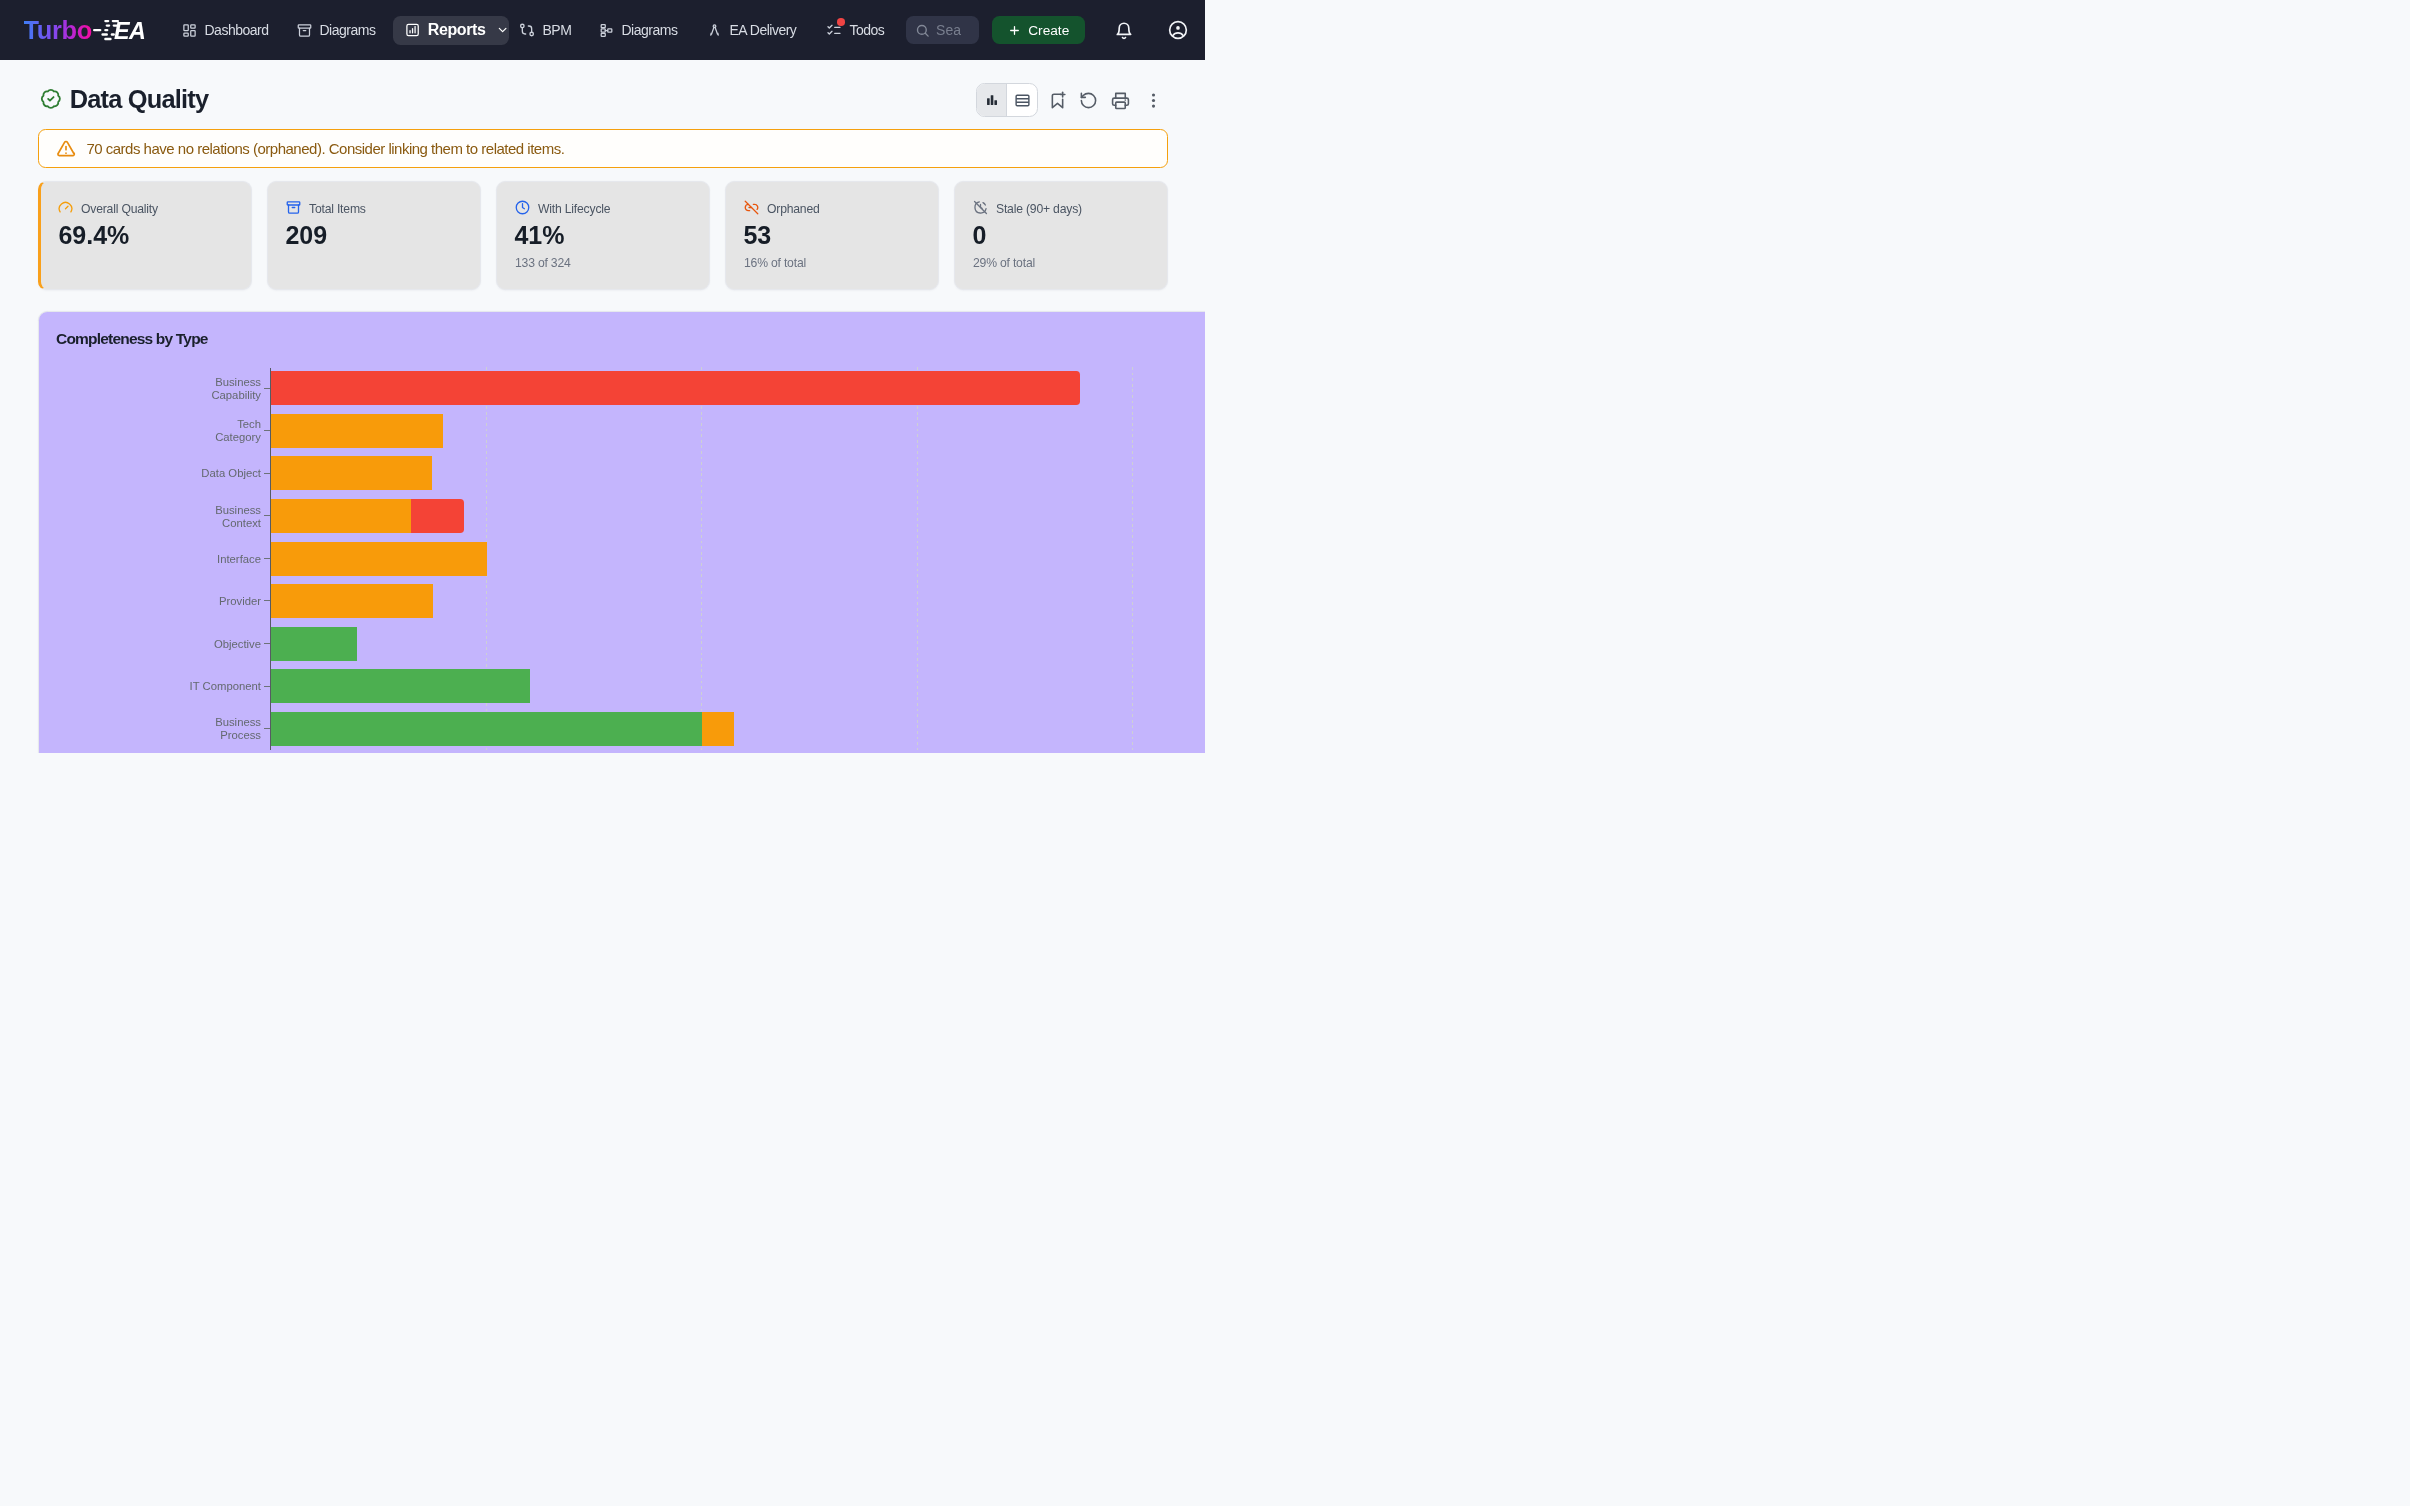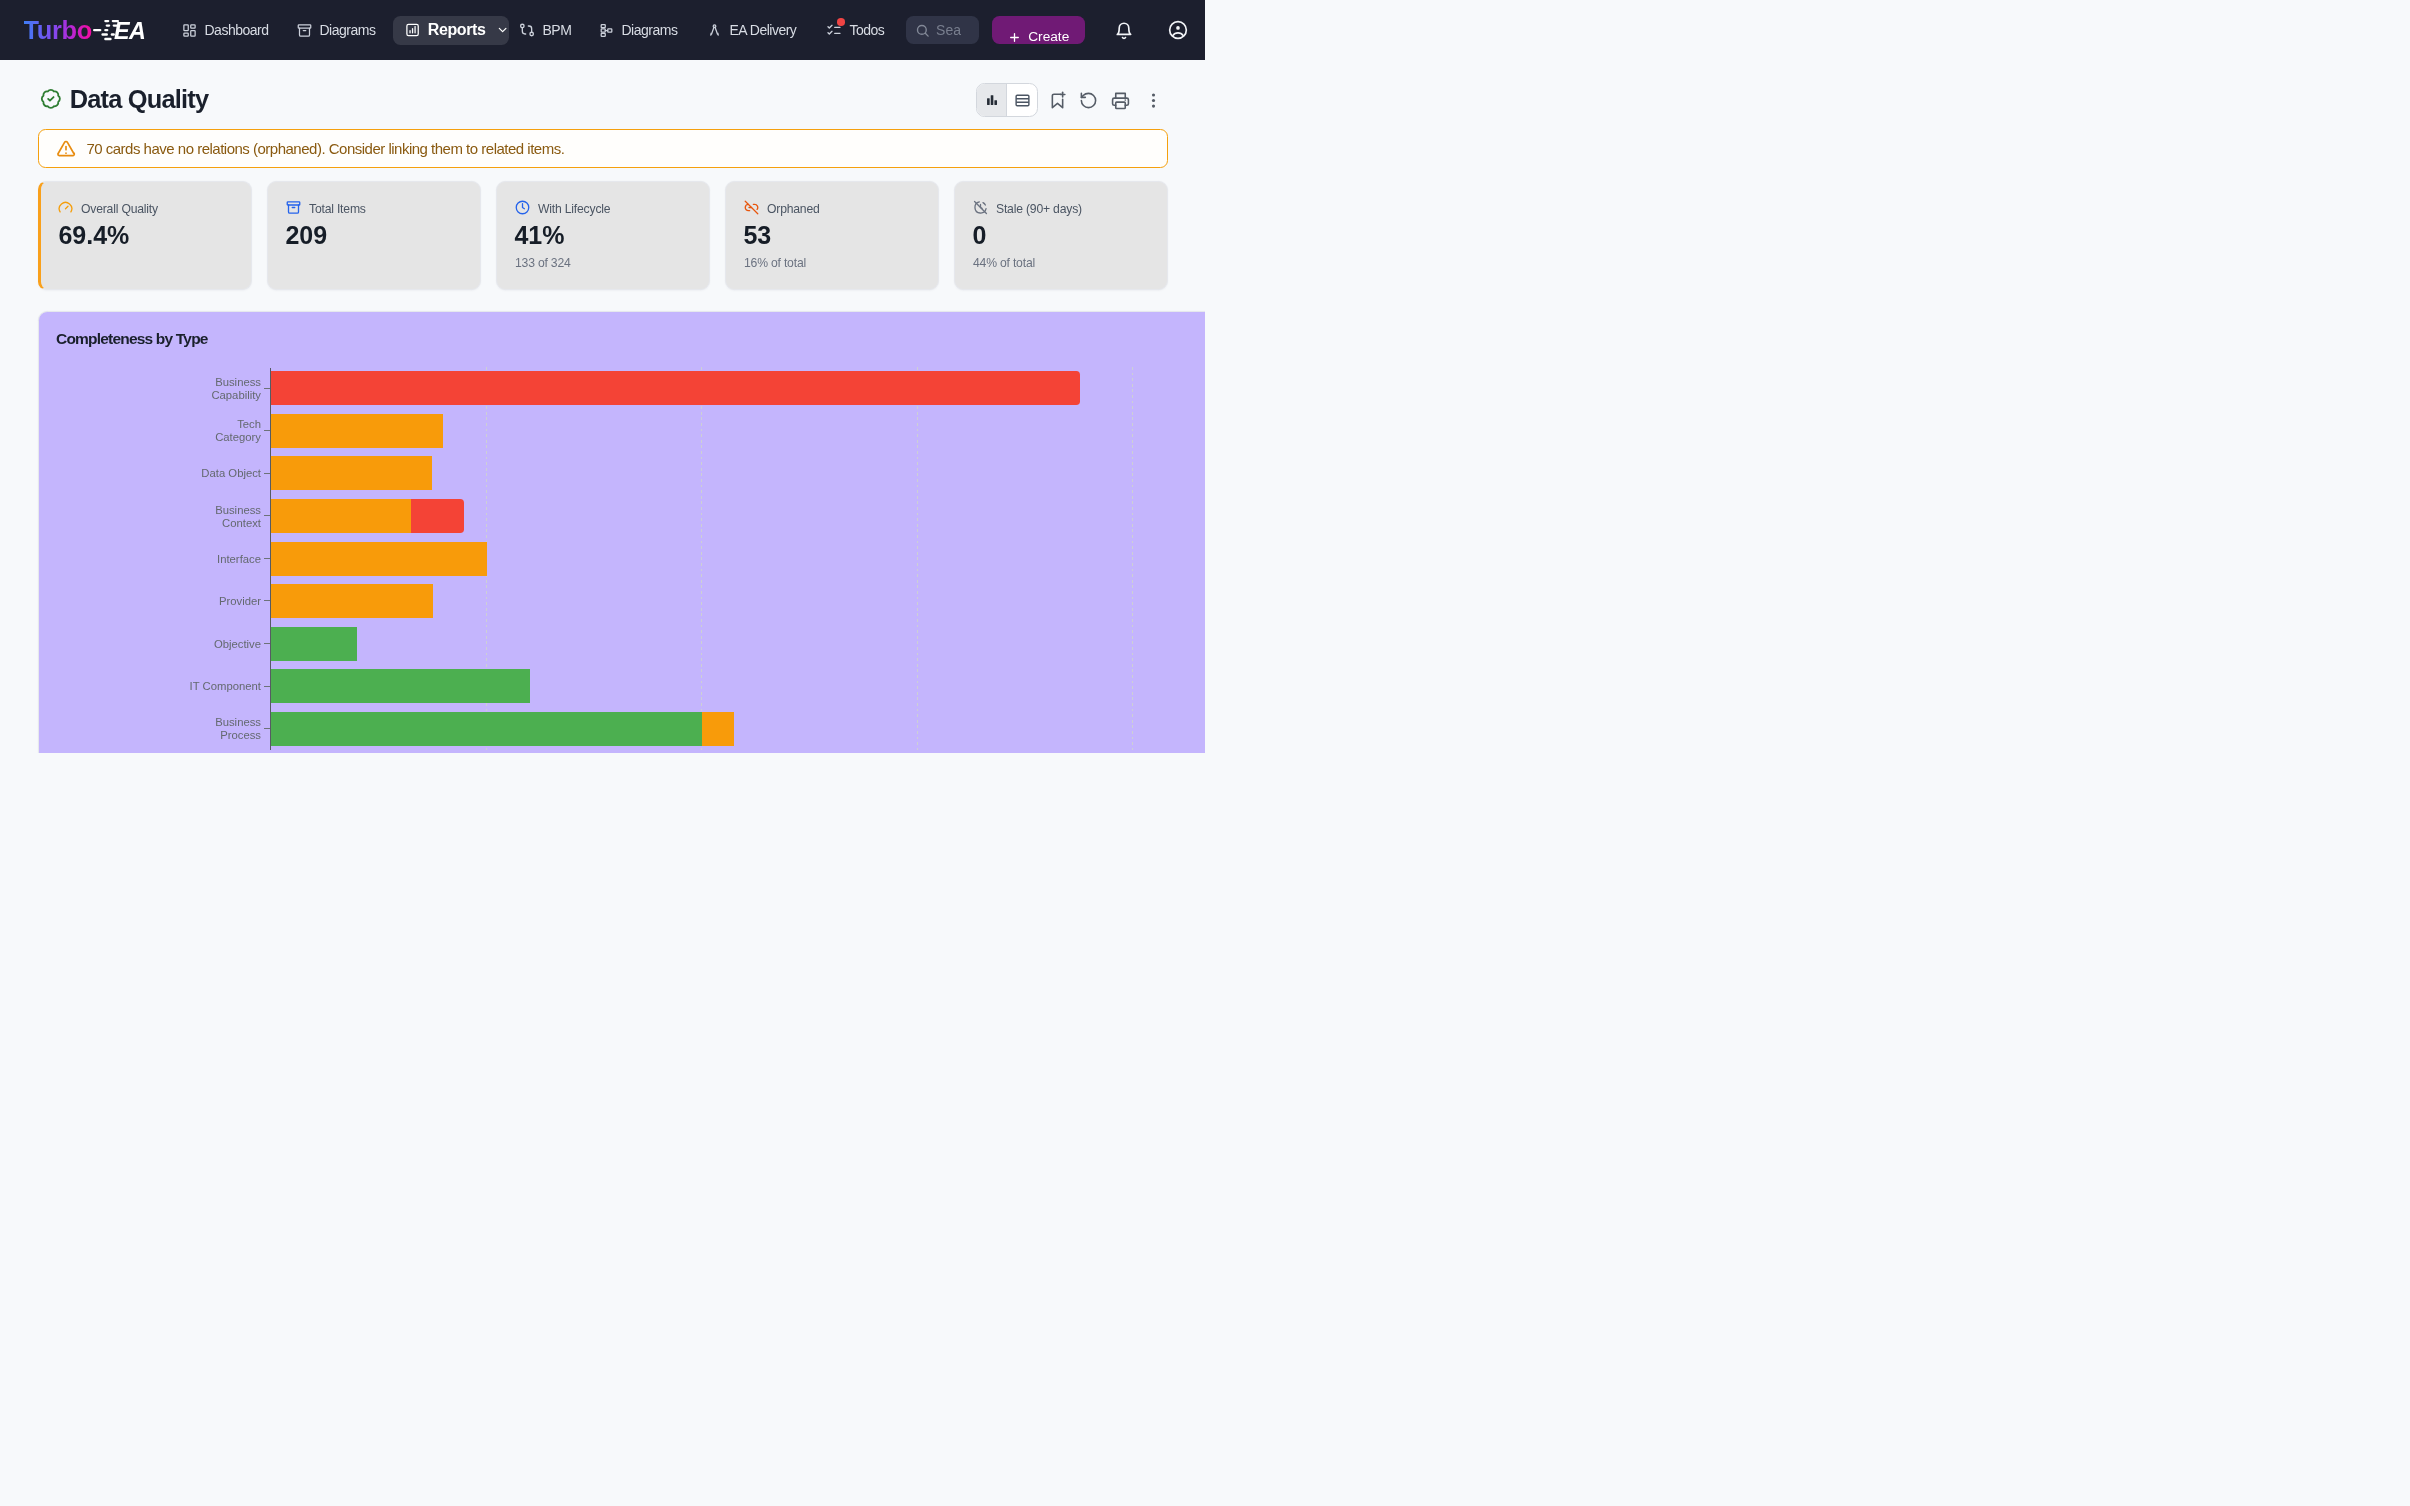--- a/index.html
+++ b/index.html
@@ -8,21 +8,21 @@
 .abs { position:absolute; }
 svg { display:block; }
 
 
 #nav { position:absolute; left:0; top:0; width:1205px; height:60px; background:#1c1f2e; }
 .navitem { position:absolute; top:0; height:60px; display:flex; align-items:center; gap:7.5px; color:#d8dce4; font-size:14px; letter-spacing:-0.5px; }
 .navitem svg { stroke:#ccd1db; }
 #pill { position:absolute; left:393px; top:15.5px; width:116px; height:29px; background:#363947; border-radius:7.5px; display:flex; align-items:center; color:#fff; font-weight:bold; font-size:16px; letter-spacing:-0.4px; padding-left:12.2px; gap:7.5px; }
 #searchbox { position:absolute; left:906px; top:16px; width:73px; height:28px; background:#303447; border-radius:7.5px; display:flex; align-items:center; padding-left:8.5px; gap:6.6px; overflow:hidden; }
 #searchbox span { color:#787e8e; font-size:14px; white-space:nowrap; }
-#createbtn { position:absolute; left:992px; top:16px; width:93px; height:28px; background:#701a75; border-radius:7.5px; display:flex; align-items:flex-end; justify-content:center; gap:7.5px; color:#fff; font-size:13.7px; }
+#createbtn { position:absolute; left:992px; top:16px; width:93px; height:28px; background:#14532d; border-radius:7.5px; display:flex; align-items:center; justify-content:center; gap:7.5px; color:#fff; font-size:13.7px; }
 
 
 #h1row { position:absolute; left:40px; top:82px; height:34px; display:flex; align-items:center; gap:8px; }
 #h1row h1 { font-size:25.4px; font-weight:bold; color:#1a202c; letter-spacing:-0.8px; }
 #toolbar { position:absolute; top:83px; left:976px; height:34px; display:flex; align-items:center; }
 #seg { width:62px; height:34px; border:0.9px solid #d3d7dd; background:#fff; border-radius:8.5px; display:flex; overflow:hidden; }
 .segbtn { width:31px; height:100%; display:flex; align-items:center; justify-content:center; }
 .segbtn.on { background:#e6e8eb; border-right:0.9px solid #d3d7dd; }
 
 
@@ -272,21 +272,21 @@
   </div>
   <div class="card" style="left:954px;">
     <svg class="ico" width="15" height="15" viewBox="0 0 24 24" fill="none" stroke="#6b7280" stroke-width="2.1" stroke-linecap="round" stroke-linejoin="round">
         <path d="M20.9 13.9a9 9 0 1 1-10.8-10.8"></path>
         <path d="M12 7v5l2.5 1.5"></path>
         <path d="m2.5 2.5 19 19"></path>
         <path d="M16 4.2a9 9 0 0 1 3.8 3.8"></path>
       </svg>
     <div class="lab">Stale (90+ days)</div>
     <div class="num">0</div>
-    <div class="sub">44% of total</div>
+    <div class="sub">29% of total</div>
   </div>
 </div>
 
 <div id="chartcard">
   <div id="charttitle" style="position:absolute; left:17px; top:18px;">Completeness by Type</div>
 </div>
 <div id="chartplot">
   <div class="gridline" style="left:486px;"></div>
   <div class="gridline" style="left:701px;"></div>
   <div class="gridline" style="left:917px;"></div>

